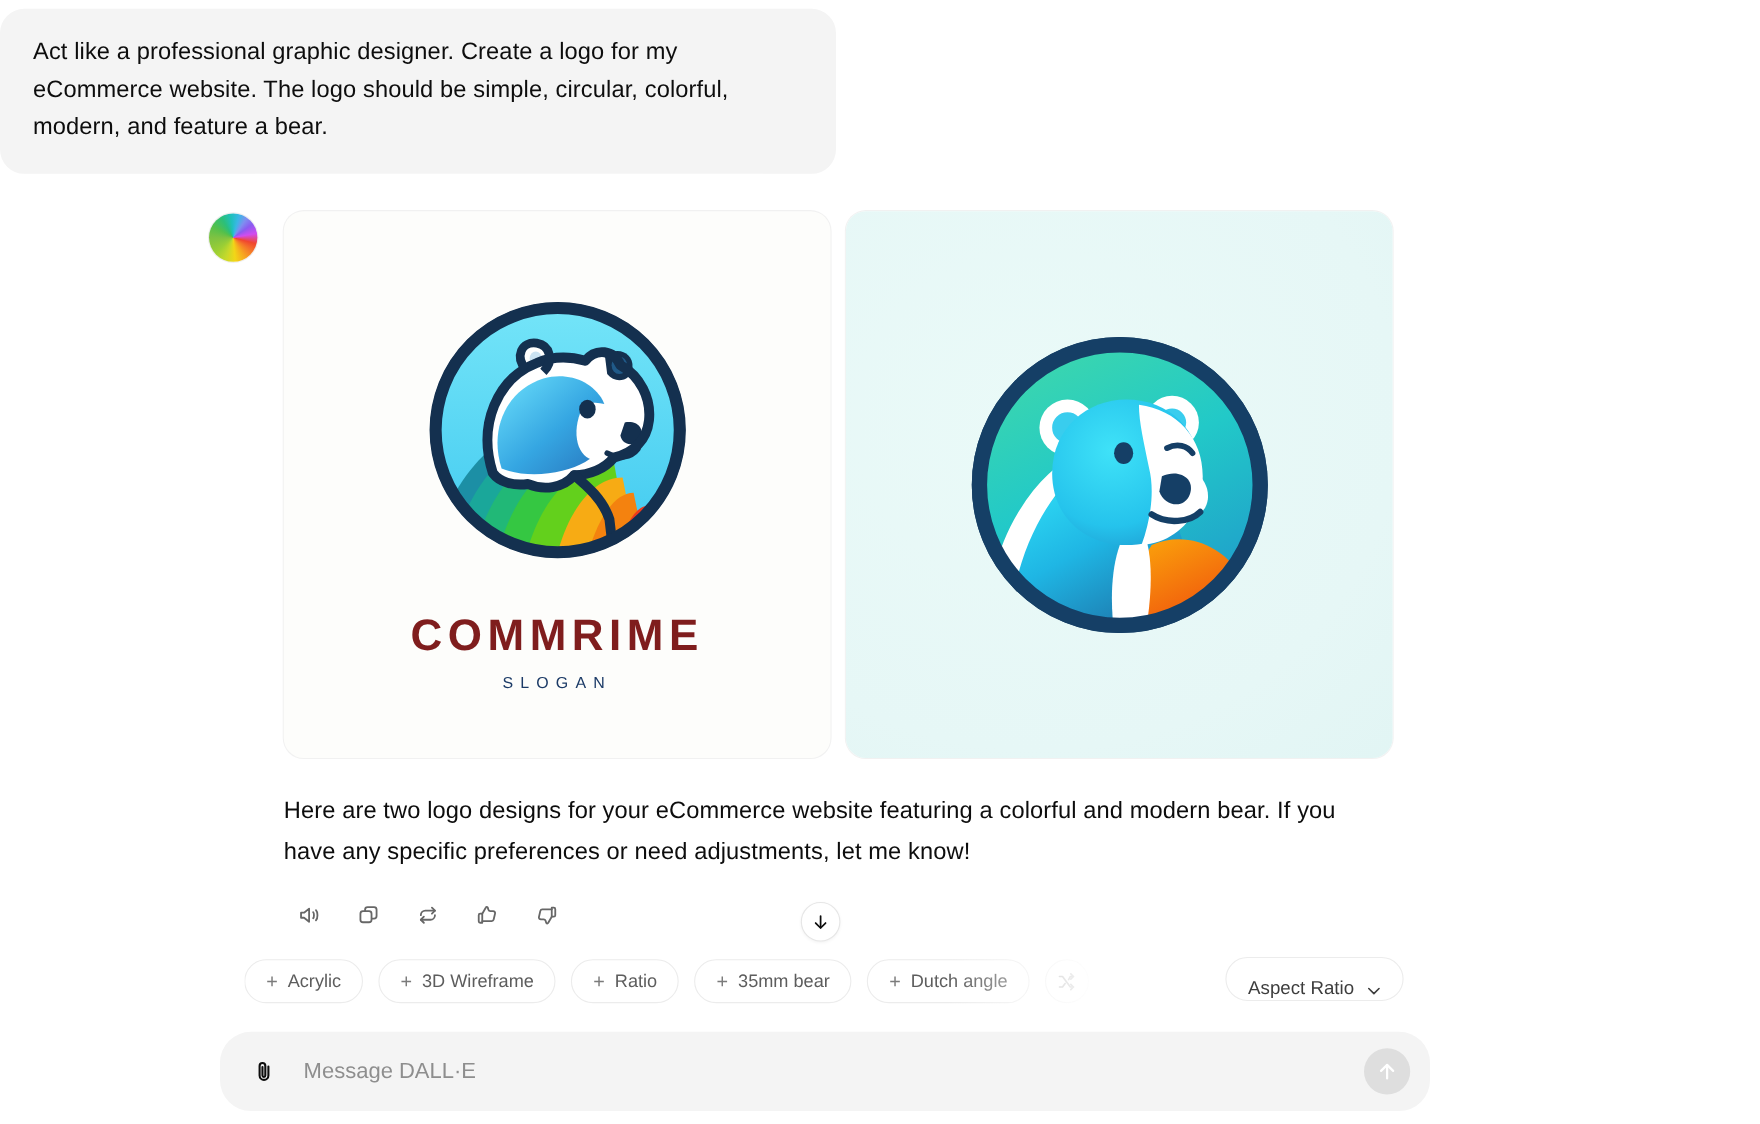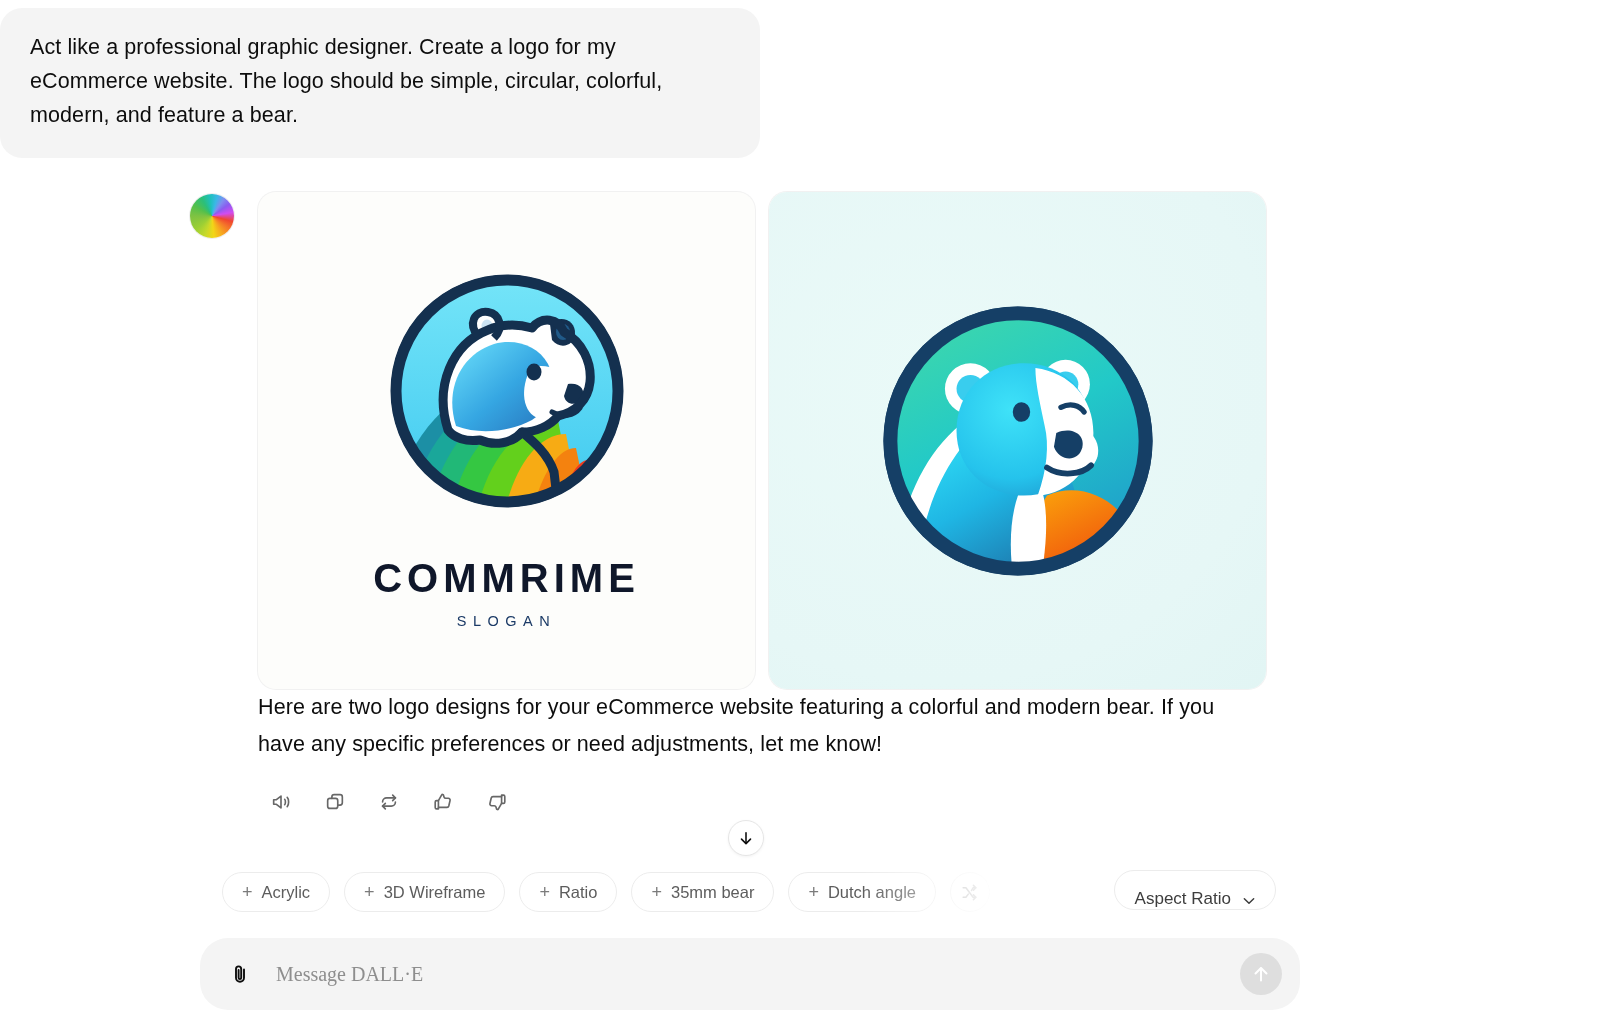--- a/index.html
+++ b/index.html
@@ -56,32 +56,33 @@
   .img-card.c1 { background:#fdfdfb; }
   .img-card.c2 { background: radial-gradient(120% 110% at 35% 38%, #eafaf8 0%, #e6f7f6 55%, #ddf3f2 100%); }
 
   .logo1-wrap { position:absolute; left:0; top:0; width:100%; height:100%;
                 display:flex; flex-direction:column; align-items:center; justify-content:flex-start; }
   .logo1-svg { margin-top:74px; }
   .brand {
     margin-top: 40px;
     font-family: "Liberation Sans", sans-serif;
     font-size: 40px; font-weight: 700; letter-spacing: 5px;
-    color: #0f172a;
+    color: #7f1d1d;
   }
   .slogan {
     margin-top: 12px;
     font-size: 14.5px; font-weight: 400; letter-spacing: 6.5px;
     color: #1b3a66;
   }
   .logo2-wrap { position:absolute; left:0; top:0; width:100%; height:100%;
                 display:flex; align-items:center; justify-content:center; }
 
   
   .assistant-text {
+    margin-top: 30px;
     font-size: 21.5px;
     line-height: 37px;
     color: #0d0d0d;
     max-width: 1000px;
     letter-spacing: .1px;
   }
 
   
   .actions { margin-top: 22px; display:flex; align-items:center; gap:20px; padding-left:6px; }
   .act-btn {
@@ -127,21 +128,21 @@
   
   .composer {
     position:absolute; left:200px; top:938px; width:1100px; height:72px;
     background:#f4f4f4; border-radius:28px;
     display:flex; align-items:center; padding:0 18px 0 20px;
   }
   .clip-btn { width:40px; height:40px; border-radius:50%; display:flex; align-items:center;
               justify-content:center; color:#0d0d0d; cursor:pointer; flex:0 0 40px; }
   .msg-input {
     flex:1 1 auto; border:none; outline:none; background:transparent;
-    font-family:Liberation Serif, serif; font-size:20px; color:#0d0d0d;
+    font-family:Liberation Sans, sans-serif; font-size:20px; color:#0d0d0d;
     padding-left:16px;
   }
   .msg-input::placeholder { color:#8e8e8e; }
   .send-btn {
     flex:0 0 42px; width:42px; height:42px; border-radius:50%;
     background:#dedede; border:none; cursor:pointer;
     display:flex; align-items:center; justify-content:center;
   }
 </style>
 </head>

